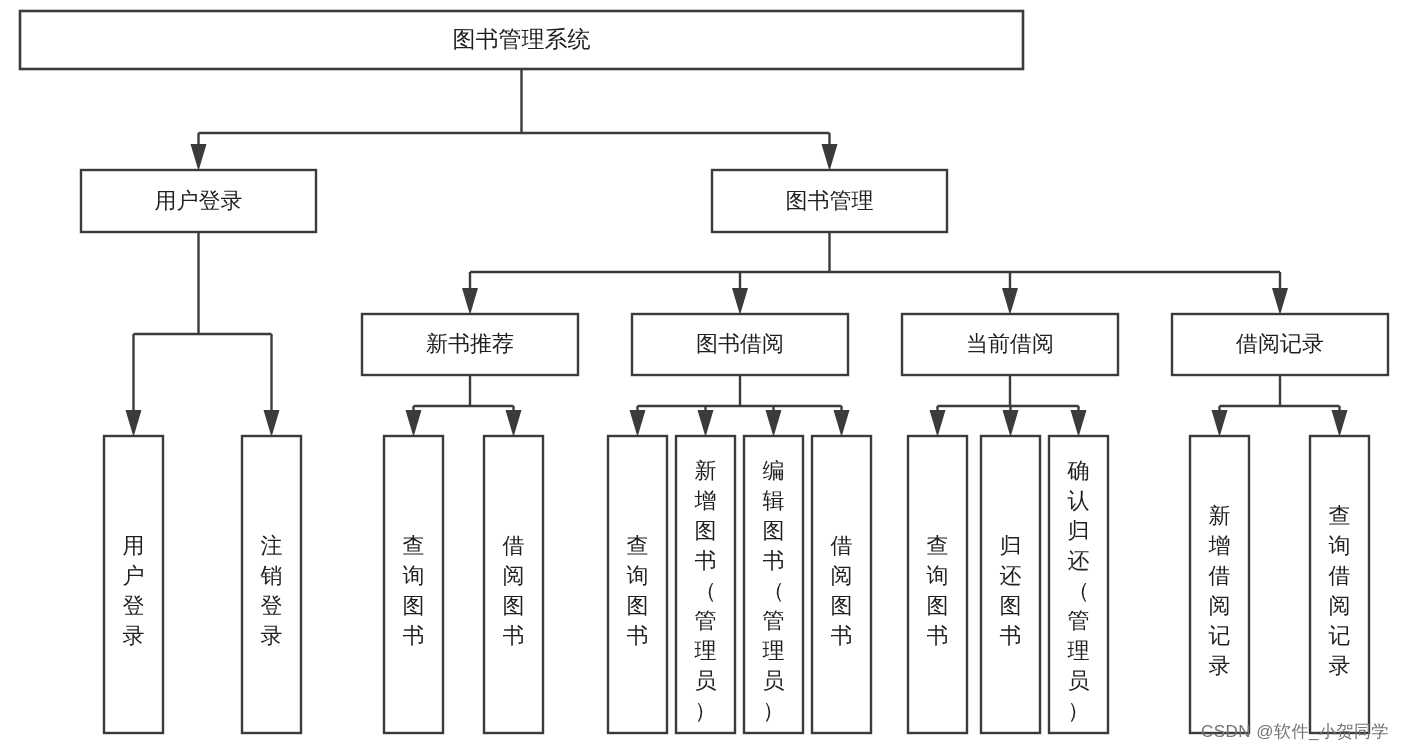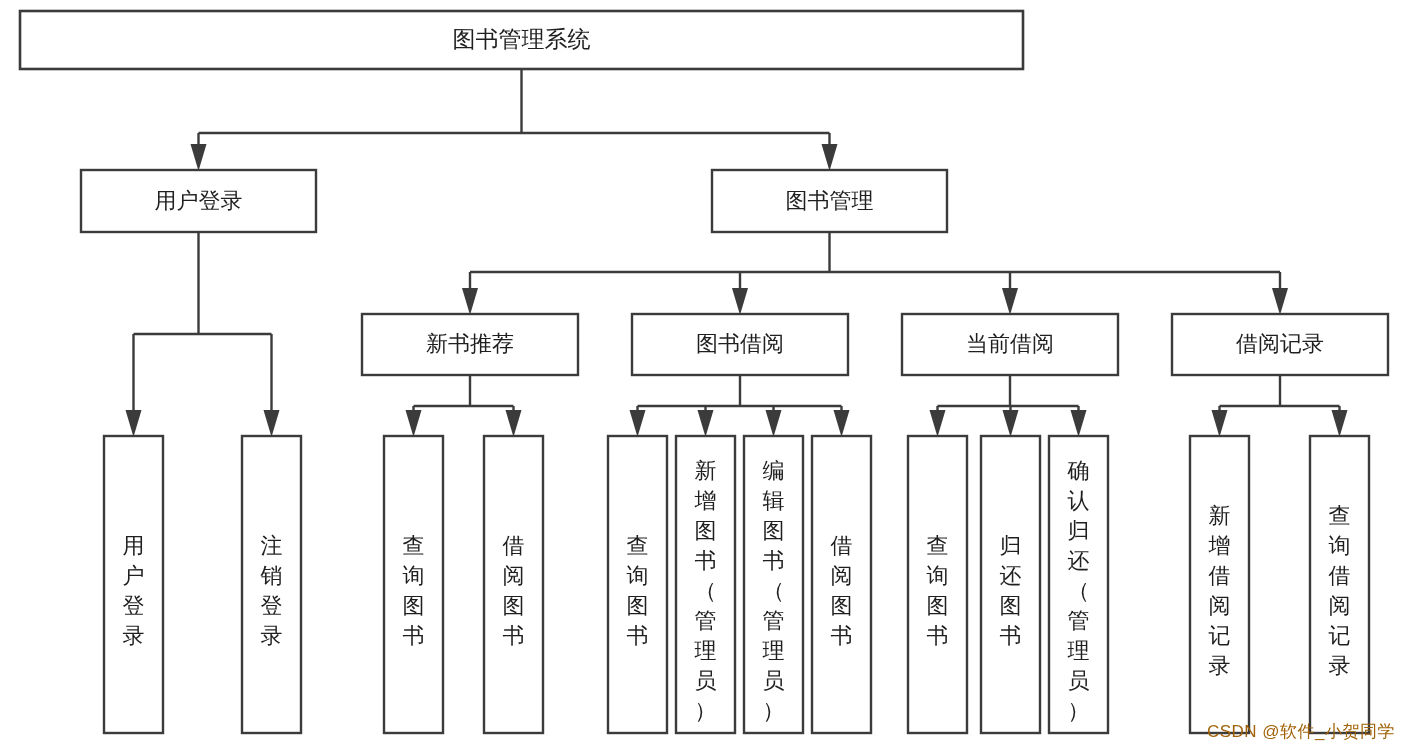--- a/index.html
+++ b/index.html
@@ -51,25 +51,25 @@
     font-family: "Liberation Sans", "DejaVu Sans", sans-serif;
     font-size: 22px;
     text-anchor: middle;
     dominant-baseline: middle;
   }
   .node-label.root-label {
     font-size: 23px;
   }
   .watermark {
     position: absolute;
-    right: 10px;
+    right: 16px;
     bottom: 4px;
     font-family: "Liberation Sans", "DejaVu Sans", sans-serif;
     font-size: 17px;
-    color: #a16207;
+    color: #737373;
     white-space: nowrap;
     user-select: none;
     letter-spacing: 0.5px;
   }
 </style>
 </head>
 <body>
 
 <div id="diagram-root">
   <svg class="diagram-canvas" viewBox="0 0 1405 747" xmlns="http://www.w3.org/2000/svg">

